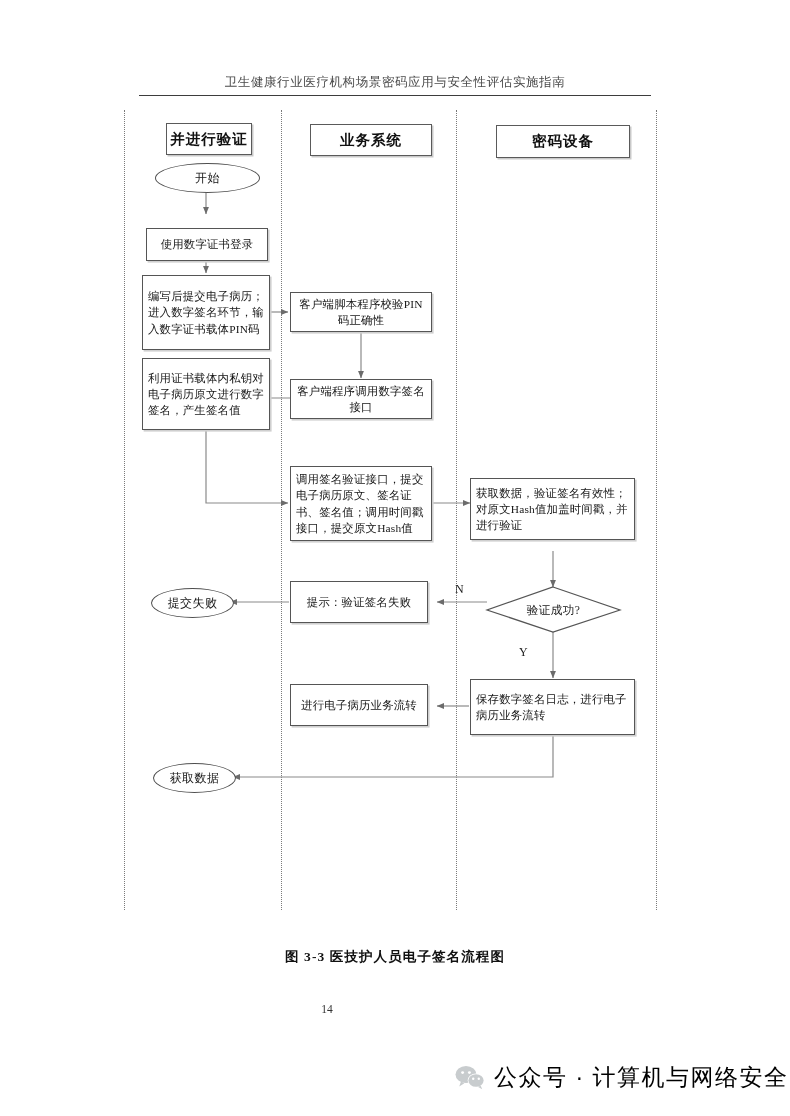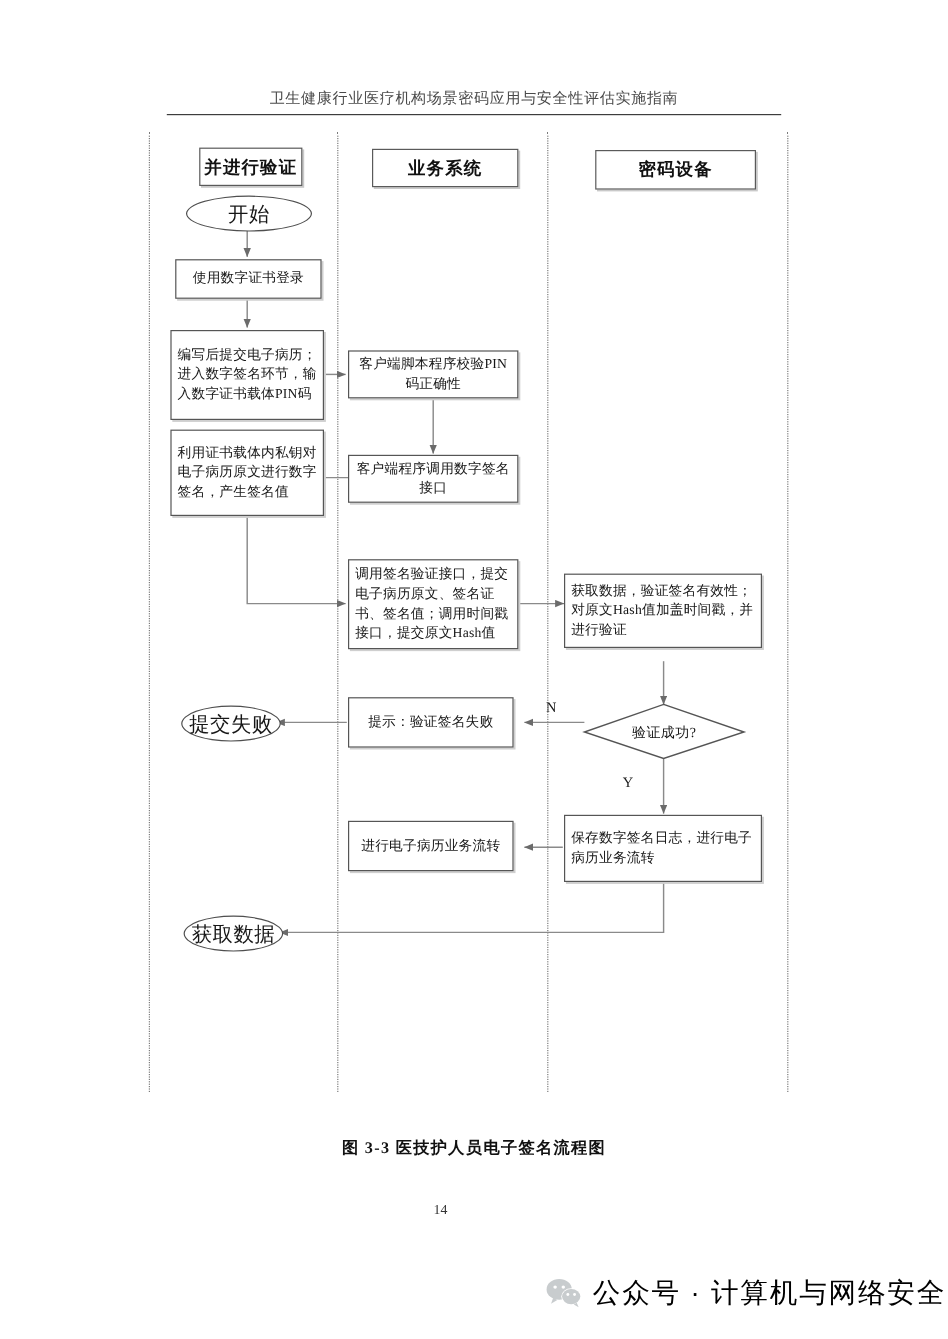--- a/index.html
+++ b/index.html
@@ -89,21 +89,21 @@
 
   
   .node-ellipse {
     position: absolute;
     border: 1.2px solid #4f4f4f;
     border-radius: 50%;
     background: #fff;
     display: flex;
     align-items: center;
     justify-content: center;
-    font-size: 17px;
+    font-size: 12px;
     color: #161616;
     letter-spacing: 0.4px;
   }
 
   
   .diamond-label {
     position: absolute;
     display: flex;
     align-items: center;
     justify-content: center;
@@ -133,21 +133,20 @@
     color: #111;
   }
   #page-folio {
     position: absolute;
     left: 0;
     top: 1003px;
     width: 654px;
     text-align: center;
     font-size: 11.5px;
     color: #333;
-    padding-left: 40px;
   }
 
   
   #watermark {
     position: absolute;
     left: 455px;
     top: 1062px;
     display: flex;
     align-items: center;
     gap: 9px;
@@ -219,21 +218,21 @@
       <path d="M553,735 L553,777 L233,777"></path>
     </g>
 
     <polygon points="553,587 620,610 553,632 487,610" fill="#ffffff" stroke="#555555" stroke-width="1.2"></polygon>
   </svg>
 
   <div class="node-ellipse" style="left:155px; top:163px; width:103px; height:28px;">
     <span>开始</span>
   </div>
 
-  <div class="node-box" style="left:146px; top:216px; width:122px; height:33px;">
+  <div class="node-box" style="left:146px; top:228px; width:122px; height:33px;">
     <span>使用数字证书登录</span>
   </div>
 
   <div class="node-box left-align" style="left:142px; top:275px; width:128px; height:75px;">
     <span>编写后提交电子病历；进入数字签名环节，输入数字证书载体PIN码</span>
   </div>
 
   <div class="node-box left-align" style="left:142px; top:358px; width:128px; height:72px;">
     <span>利用证书载体内私钥对电子病历原文进行数字签名，产生签名值</span>
   </div>

